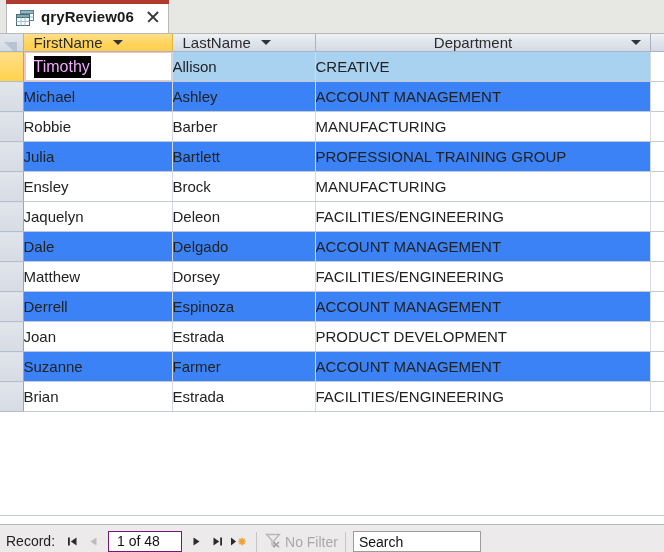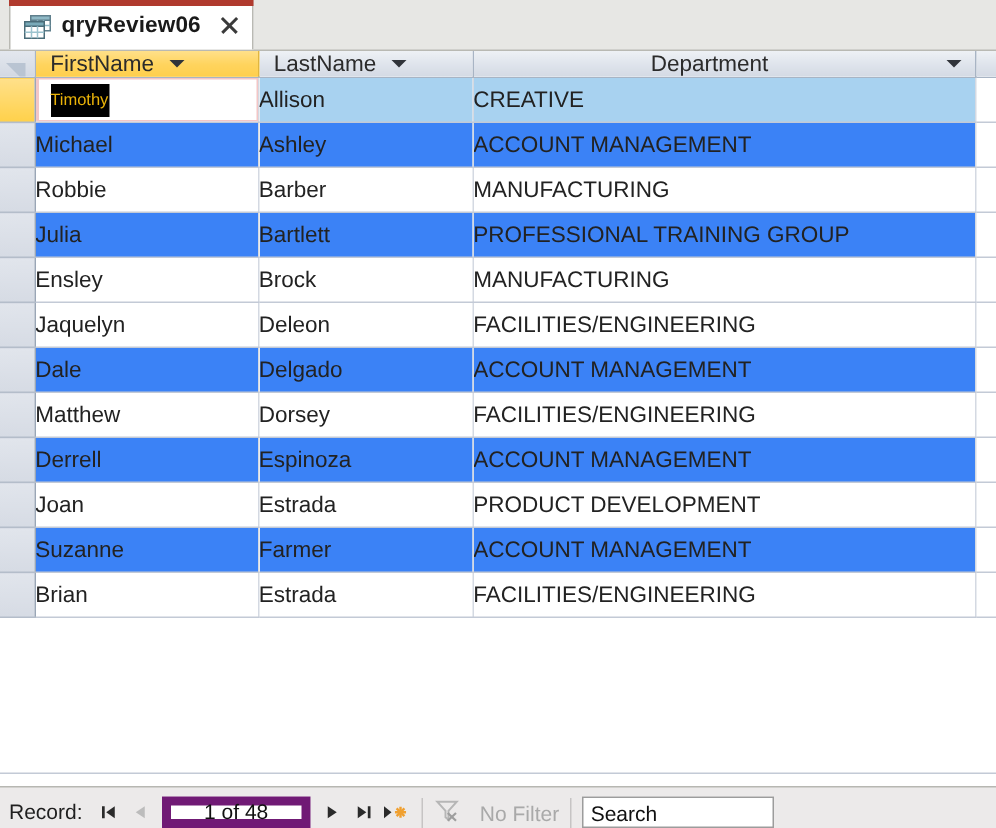--- a/index.html
+++ b/index.html
@@ -209,24 +209,24 @@
     left: 0; right: -1px; top: -1px; bottom: -1px;
     border: 2px solid #f3c6c6;
     background: #ffffff;
     box-sizing: border-box;
     display: flex;
     align-items: center;
     padding-left: 8px;
   }
   .editbox .seltext {
     background: #000000;
-    color: #eab308;
+    color: #f0abfc;
     line-height: 22px;
     padding: 0 1px 0 0;
-    font-size: 11px;
+    font-size: 16px;
   }
   td.pad { border-right: none; background: #ffffff !important; }
   tbody tr.current td.pad { background: #ffffff !important; }
 
   
   .sheet-filler {
     position: absolute;
     left: 0; right: 0;
     bottom: 0;
     background: #ffffff;
@@ -265,44 +265,44 @@
     flex: 0 0 auto;
     color: #1c1c1c;
     font-size: 11px;
     line-height: 1;
   }
   .nav-btn.disabled { color: #b3b3b3; }
   .nav-box {
     height: 21px;
     min-width: 74px;
     background: #ffffff;
-    border: 6px solid #701a75;
-    box-sizing: border-box;
-    display: flex;
-    align-items: center;
-    padding: 0 22px;
+    border: 1px solid #701a75;
+    box-sizing: border-box;
+    display: flex;
+    align-items: center;
+    padding: 0 8px;
     margin: 0 4px;
     font-size: 14px;
     color: #111111;
     white-space: nowrap;
   }
   .nav-sep {
     width: 1px;
     height: 20px;
     background: #c6c4c4;
     margin: 0 7px;
     flex: 0 0 auto;
   }
   .filter-grp {
     display: flex;
     align-items: center;
     color: #a9a9a9;
     white-space: nowrap;
   }
-  .filter-grp .flabel { margin-left: 12px; }
+  .filter-grp .flabel { margin-left: 2px; }
   .search-box {
     height: 21px;
     width: 128px;
     background: #ffffff;
     border: 1px solid #9c9c9c;
     box-sizing: border-box;
     display: flex;
     align-items: center;
     padding: 0 5px;
     font-size: 14px;

